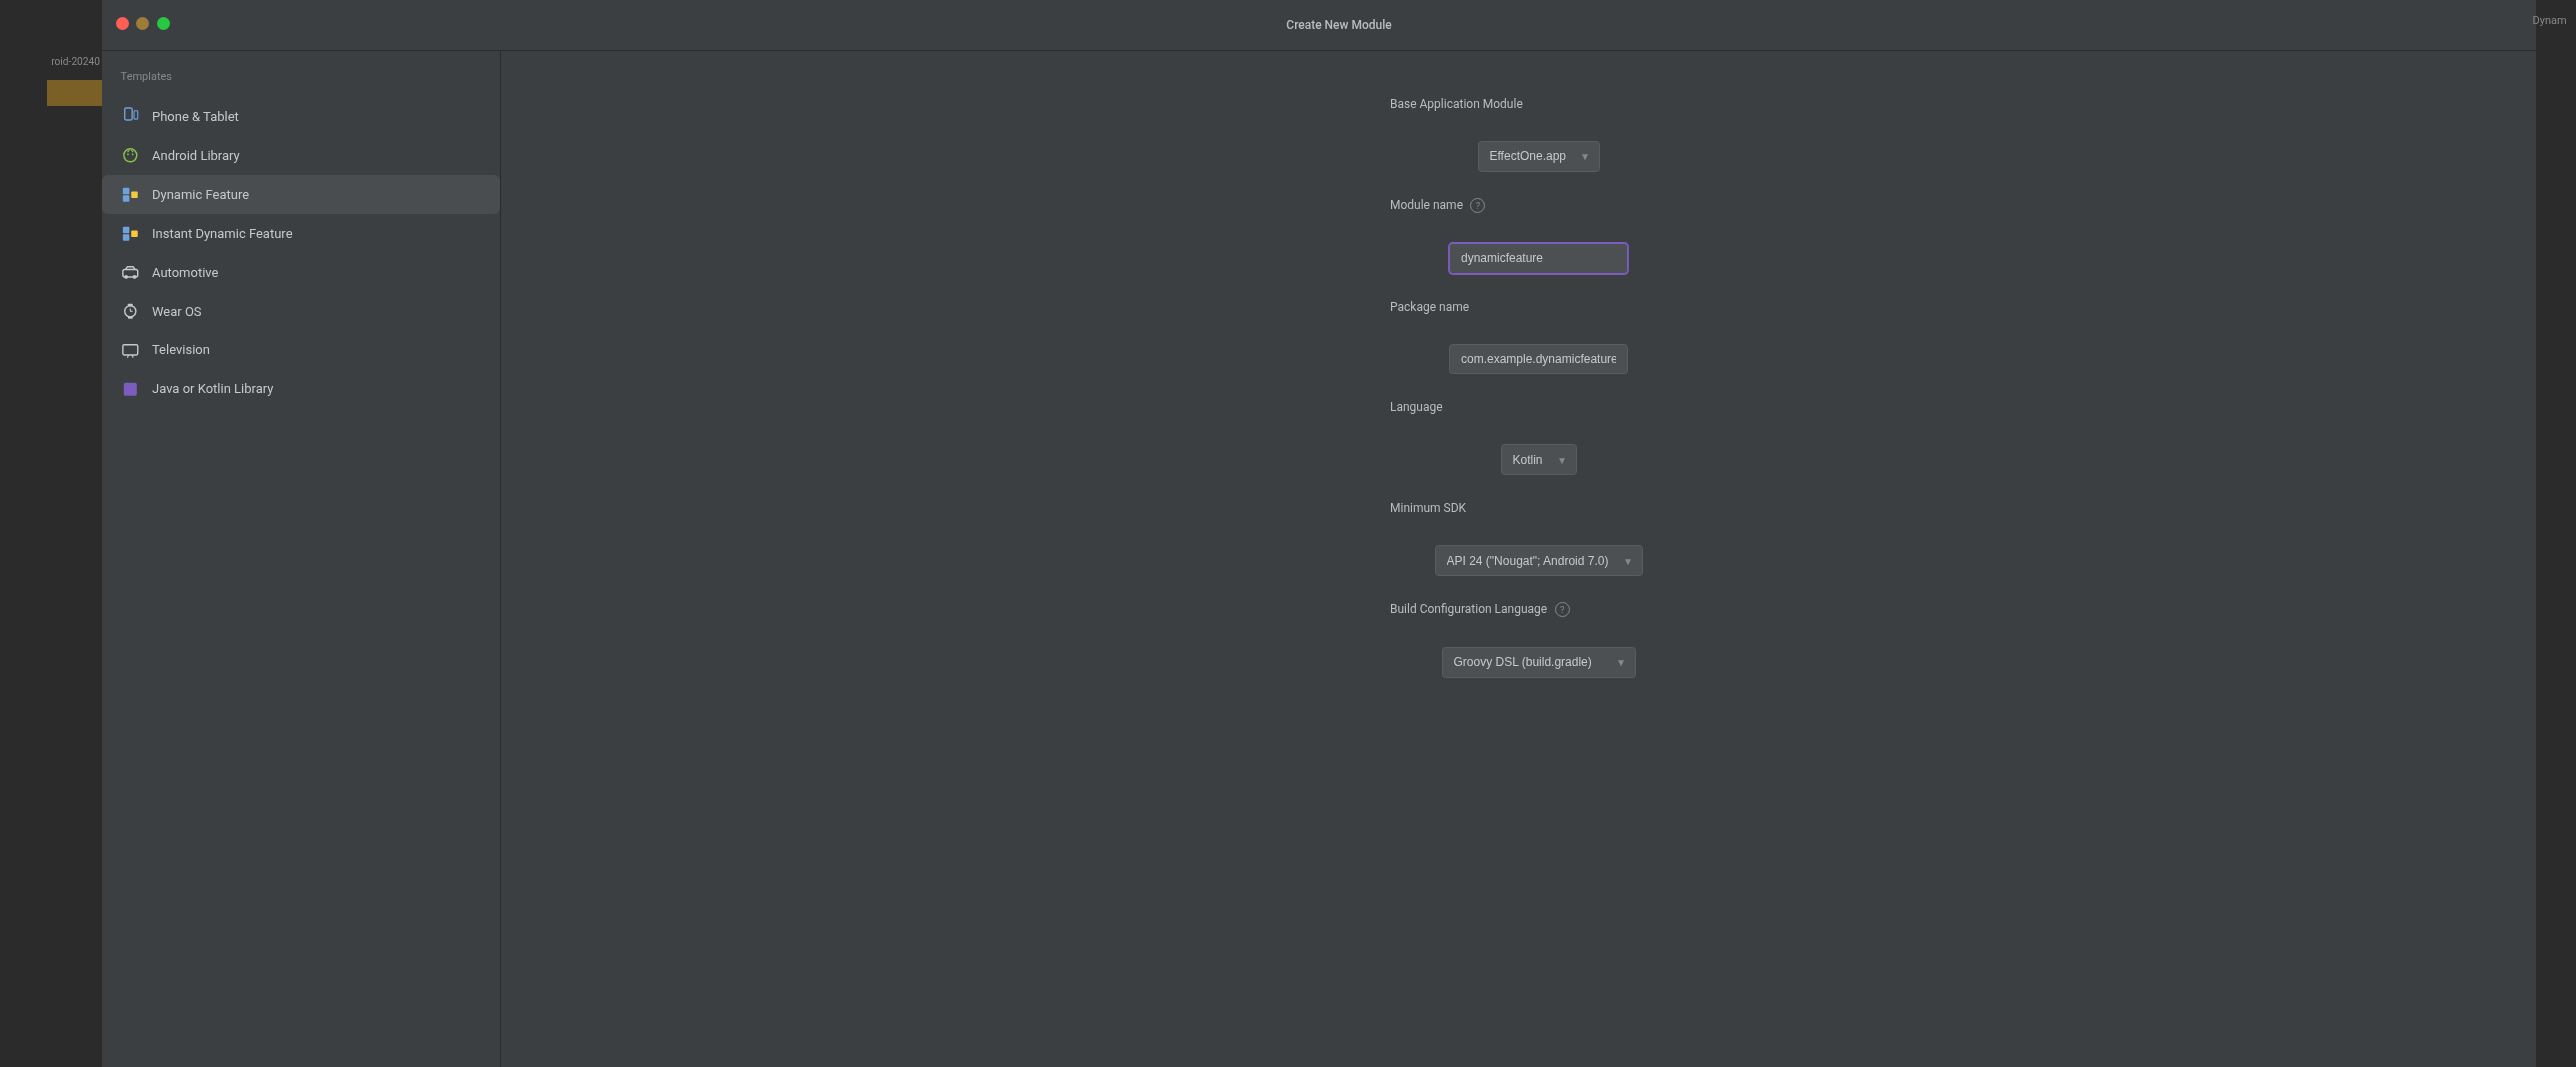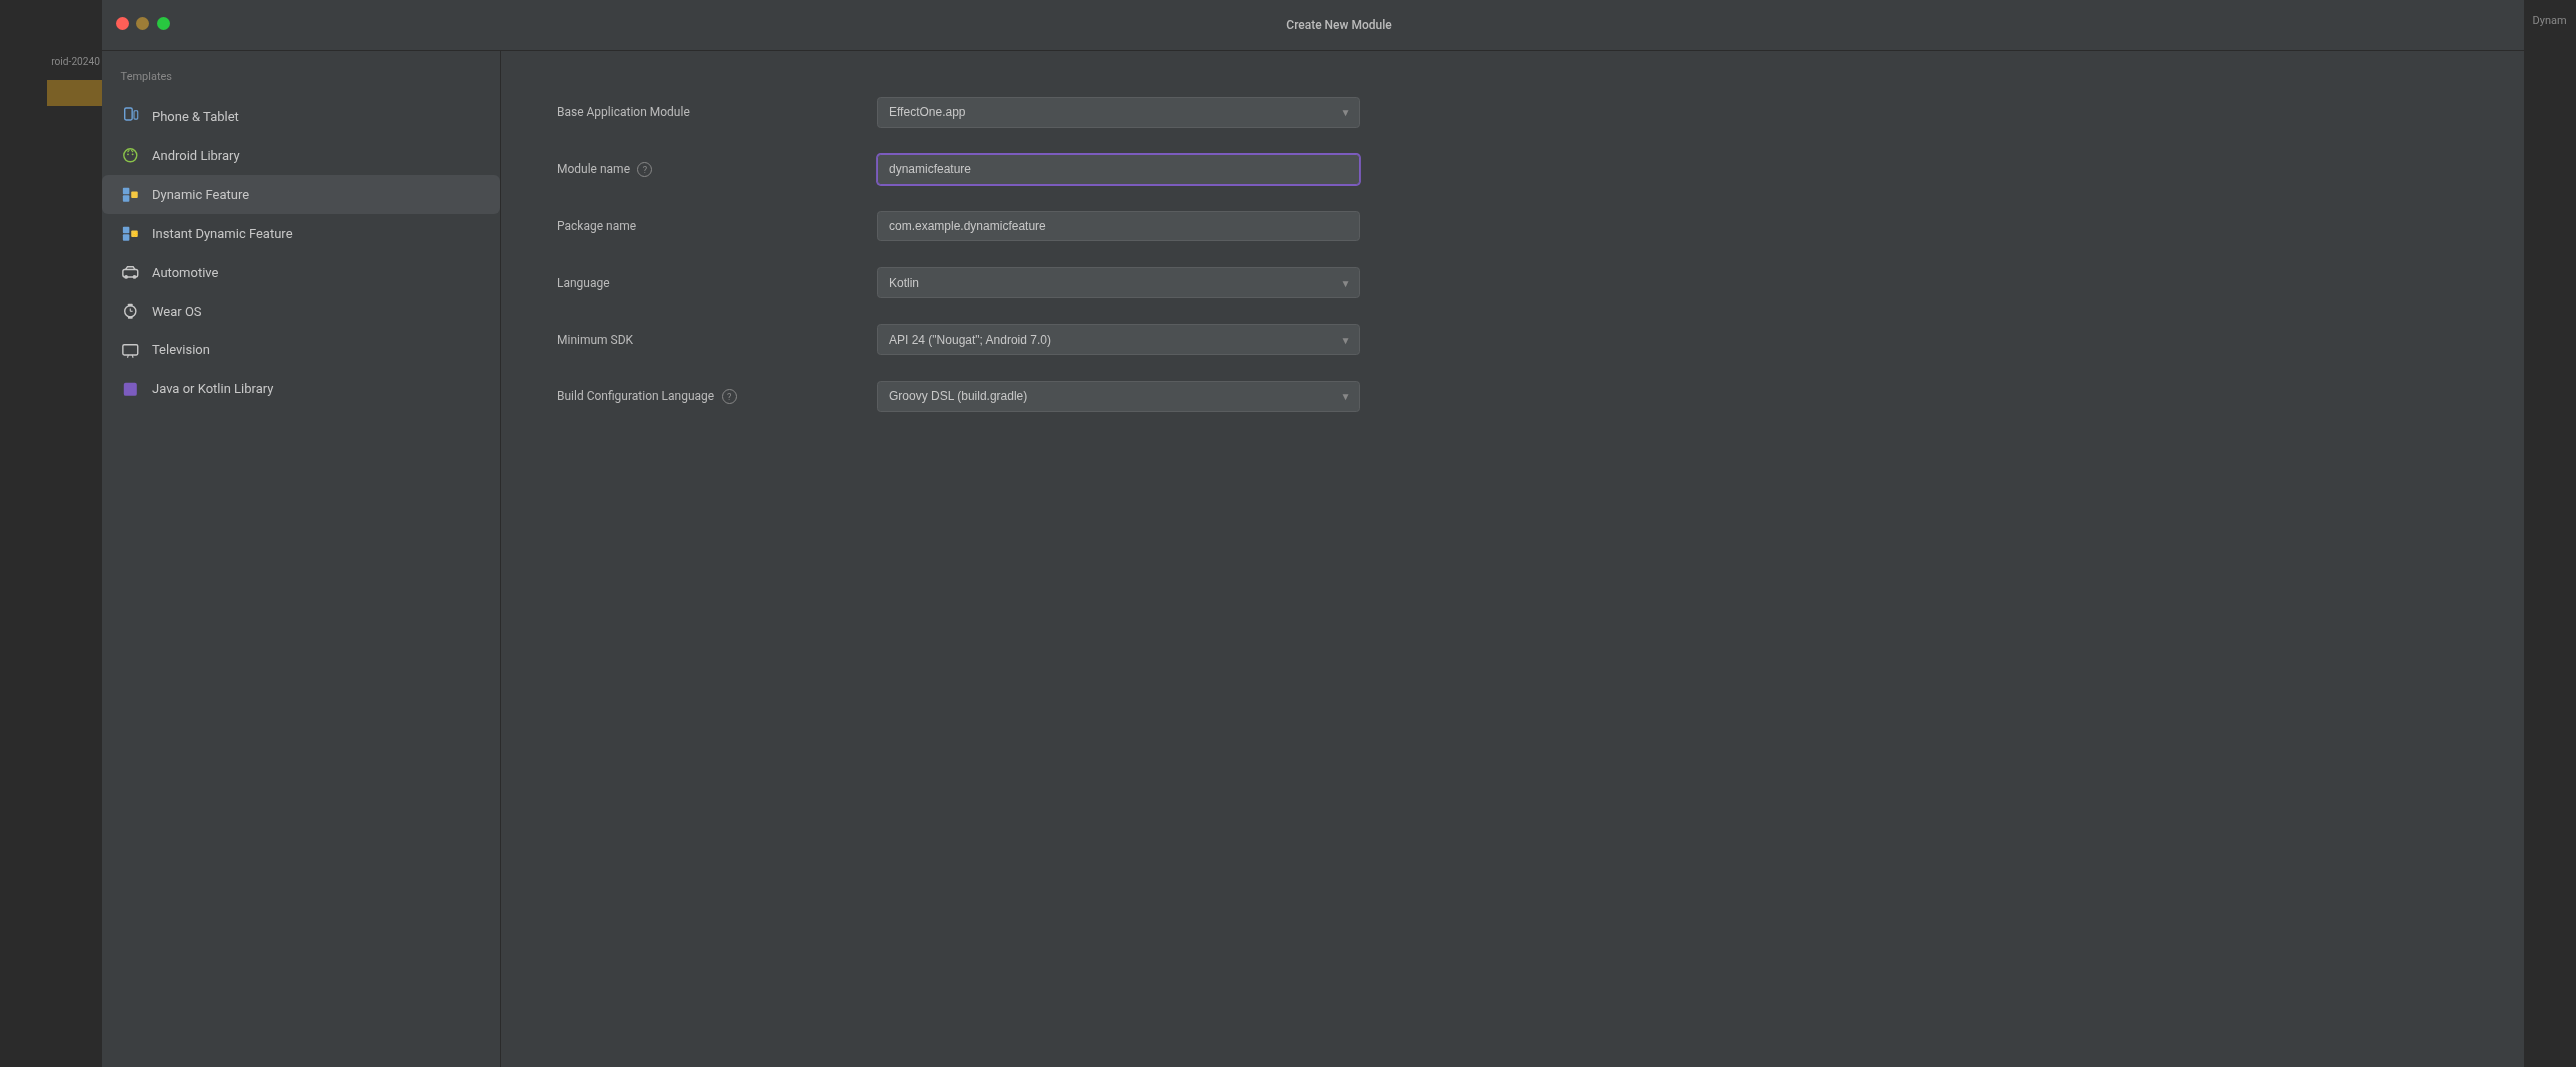--- a/index.html
+++ b/index.html
@@ -123,21 +123,22 @@
       flex: 1;
       padding: 46px 56px;
       overflow-y: auto;
     }
 
     
     .form-row {
       display: flex;
       align-items: center;
       margin-bottom: 26px;
-      gap: 23px;
+      gap: 30px;
+      flex-direction: column;
     }
 
     .form-label {
       width: 297px;
       flex-shrink: 0;
       color: #bbbbbb;
       font-size: 12px;
       display: flex;
       align-items: center;
       gap: 7.4px;
@@ -204,21 +205,21 @@
     .input-focused {
       border: 1.4px solid #7c5cbf !important;
       box-shadow: 0 0 0 0.9px #7c5cbf !important;
     }
 
     
     .ide-right-strip {
       position: absolute;
       top: 0;
       right: 0;
-      width: 52px;
+      width: 40px;
       background: #2b2b2b;
       height: 1067px;
       z-index: 6;
       display: flex;
       align-items: flex-start;
       justify-content: flex-end;
       padding-top: 14px;
       padding-right: 9.3px;
     }
 

